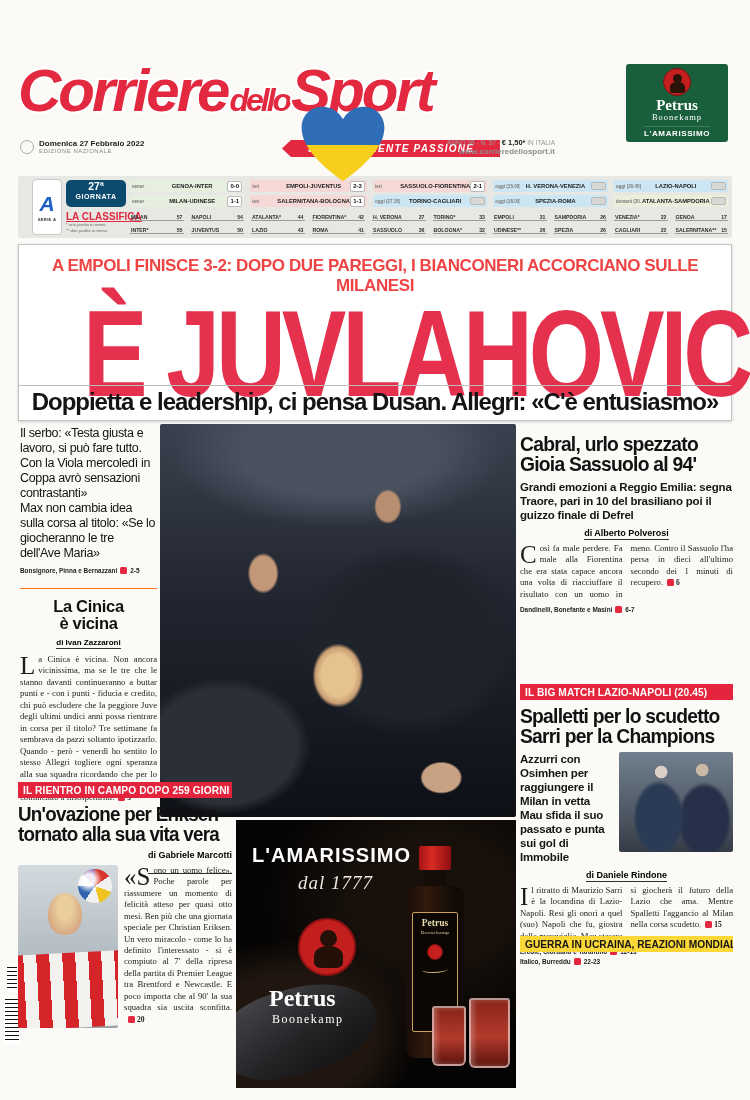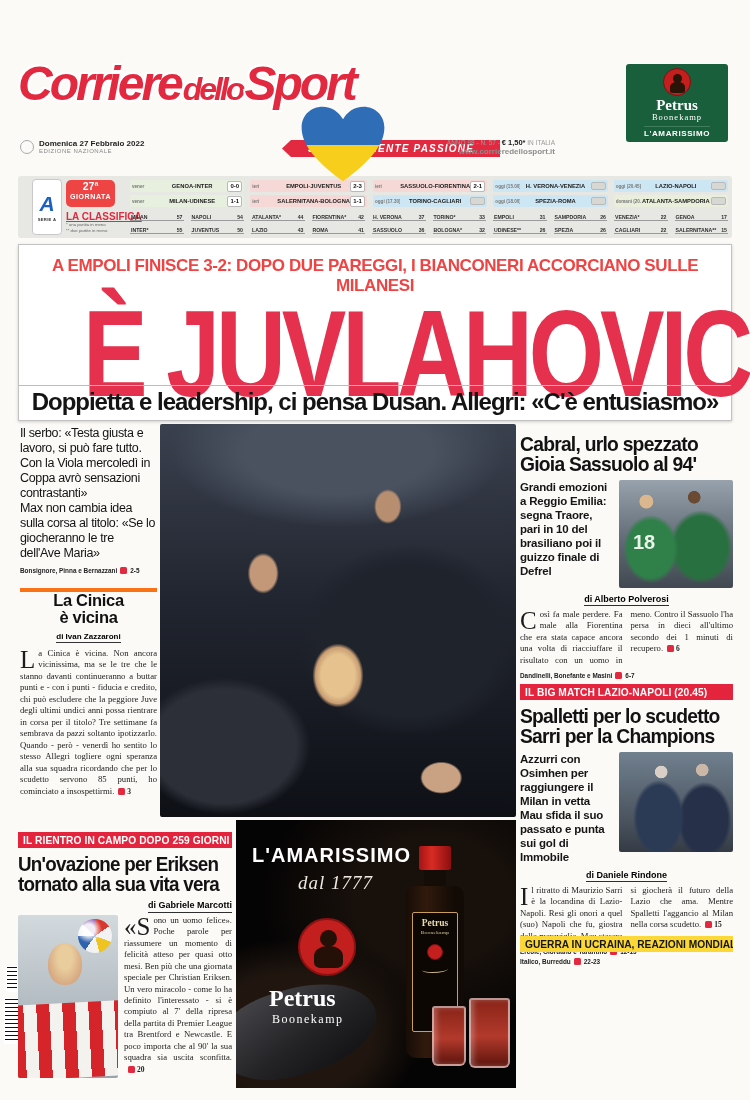--- a/index.html
+++ b/index.html
@@ -6,21 +6,21 @@
   html,body{background:#888}
   body{width:750px;height:1100px;font-family:"Liberation Sans",sans-serif}
   #page{position:relative;width:750px;height:1100px;background:#fbfaf7;overflow:hidden;margin:0 auto}
   .abs{position:absolute}
 
   
   #stadio{left:86px;top:40px;font-size:86px;font-weight:bold;letter-spacing:14px;
     color:transparent;-webkit-text-stroke:2.5px #d2cfc9;font-family:"Liberation Serif",serif;z-index:1}
   #logo{left:18px;top:56px;z-index:2;color:#e3293f;font-style:italic;font-weight:bold;white-space:nowrap;
     text-shadow:2px 0 #fff,-2px 0 #fff,0 2px #fff,0 -2px #fff,2px 2px #fff,-2px -2px #fff;letter-spacing:-3px}
-  #logo .l1,#logo .l3{font-size:48px}
+  #logo .l1,#logo .l3{font-size:60px}
   #logo .l2{font-size:32px;margin:0 2px}
   #dateblock{left:20px;top:139px;z-index:3;display:flex;gap:5px;align-items:flex-start}
   #dateblock .circ{width:14px;height:14px;border:1.5px solid #aaa;border-radius:50%;margin-top:1px}
   #dateblock .d1{font-size:8px;font-weight:bold;color:#222}
   #dateblock .d2{font-size:6px;color:#888;letter-spacing:.5px}
   #heart{left:296px;top:104px;z-index:4;width:94px;height:80px}
   #ribbon{left:282px;top:140px;z-index:3;width:218px;height:17px;background:#e3293f;color:#fff;
     font-size:10px;font-weight:bold;font-style:italic;letter-spacing:1.2px;text-align:center;line-height:17px;
     clip-path:polygon(9px 0,100% 0,100% 100%,9px 100%,0 50%)}
   #issue{left:385px;top:138px;width:170px;text-align:right;z-index:3}
@@ -35,21 +35,21 @@
   #petrus-top .b1{font-family:"Liberation Serif",serif;font-weight:bold;color:#fff;font-size:15px;line-height:1;margin-top:2px}
   #petrus-top .b2{font-family:"Liberation Serif",serif;color:#fff;font-size:8.5px;letter-spacing:1px;line-height:1}
   #petrus-top .b3{margin-top:4px;border-top:1px solid #3f7d5c;padding-top:2px;color:#fff;font-size:8px;font-weight:bold;letter-spacing:.6px}
 
   
   #scorebar{left:18px;top:176px;width:714px;height:62px;background:#e7e8e4;border-radius:3px}
   #seriea{position:absolute;left:14px;top:3px;width:30px;height:56px;background:#fff;border:1px solid #c9c9c9;border-radius:4px;
     display:flex;flex-direction:column;align-items:center;justify-content:center}
   #seriea .glyph{font-size:21px;font-weight:bold;font-style:italic;color:#1d5fc4;line-height:1}
   #seriea .lg{font-size:4.2px;font-weight:bold;color:#333;letter-spacing:.3px;margin-top:3px}
-  #badge{position:absolute;left:48px;top:4px;width:49px;height:27px;background:#ef4444;border-radius:5px;color:#fff;text-align:center}
+  #badge{position:absolute;left:48px;top:4px;width:60px;height:27px;background:#0c4a6e;border-radius:5px;color:#fff;text-align:center}
   #badge .r1{font-size:10.5px;font-weight:bold;line-height:13px}
   #badge .r2{font-size:7px;font-weight:bold;letter-spacing:.6px;line-height:8px}
   #classifica{position:absolute;left:48px;top:35px;font-size:10px;font-weight:bold;color:#e3293f;text-decoration:underline}
   #legend{position:absolute;left:48px;top:46px;font-size:4.3px;color:#666;line-height:1.45}
   #matches-grid{position:absolute;left:112px;top:4px;width:598px;display:grid;grid-auto-flow:column;
     grid-template-rows:12px 12px;grid-template-columns:repeat(5,1fr);gap:3px 6px}
   .match{display:flex;align-items:center;padding:0 2px;border-radius:2px}
   .match .day{width:25px;font-size:4.6px;font-weight:bold;color:#777;overflow:hidden;white-space:nowrap}
   .match .fx{flex:1;text-align:center;font-size:5.8px;font-weight:bold;color:#1b1b1b;white-space:nowrap}
   .match .sc{width:15px;text-align:center;background:#fff;border:.5px solid #b9b9b9;border-radius:2px;font-size:6px;font-weight:bold;color:#111;line-height:9px}
@@ -72,21 +72,21 @@
     font-size:24px;font-weight:bold;color:#141414;letter-spacing:-1px;line-height:31px;transform-origin:center;white-space:nowrap}
 
   
   #leftcol{left:20px;top:426px;width:137px}
   #quote{font-size:12.5px;font-weight:normal;line-height:1.2;letter-spacing:-.35px;color:#131313;white-space:pre-line}
   .credit{display:flex;align-items:center;gap:3px;font-size:6.4px;font-weight:bold;color:#222;margin-top:6px}
   .sq{display:inline-block;width:7px;height:7px;background:#e3293f;border-radius:1.5px;flex:none}
   .pgref{white-space:nowrap;margin-left:4px}
   .pgref .sq{vertical-align:-1px;margin-right:2px}
   .pgref b{font-size:7.5px}
-  #cinica{margin-top:14px;border-top:4px solid #f97316;}
+  #cinica{margin-top:14px;border-top:1px solid #f97316;padding-top:9px}
   #cinica h3{font-size:16.5px;line-height:1.03;text-align:center;color:#111;white-space:pre-line;letter-spacing:-.3px}
   #cinica .byl{display:block;text-align:center;font-size:8px;font-weight:bold;margin:6px 0 7px}
   #cinica .byl span{border-bottom:1px solid #333;padding-bottom:1px}
   .serif{font-family:"Liberation Serif","DejaVu Serif",serif}
   .bodytxt{font-size:8.7px;line-height:1.32;text-align:justify;color:#1c1c1c}
   .drop::first-letter{float:left;font-size:25px;line-height:19px;padding:2px 3px 0 0}
 
   
   .photo{border-radius:2px;overflow:hidden;position:relative}
   #main-photo{left:160px;top:424px;width:356px;height:393px;border-radius:2px;
@@ -144,24 +144,24 @@
   .deck{flex:1;font-size:11.5px;font-weight:bold;line-height:1.22;letter-spacing:-.2px;color:#151515}
   .byline{text-align:center;font-size:9px;font-weight:bold;margin:6px 0 5px}
   .byline span{border-bottom:1px solid #2e2e2e;padding-bottom:1px}
   .cols2{column-count:2;column-gap:8px}
   #fior{left:520px;top:428px}
   #bigmatch{left:520px;top:684px}
   #ukr{left:520px;top:936px}
   #ukr .h2{font-size:16px;letter-spacing:-.5px;line-height:1.04;margin:8px 0 0;flex:1}
 
   
-  #eriksen{left:18px;top:832px;width:214px}
+  #eriksen{left:18px;top:782px;width:214px}
   #eriksen .h2{font-size:20px;margin-top:7px}
   #eriksen .byl-r{text-align:right;font-size:9px;font-weight:bold;margin:1px 0 5px}
-  #eriksen .byl-r span{border-bottom:1px solid #2e2e2e;padding-bottom:2px}
+  #eriksen .byl-r span{border-bottom:1px solid #2e2e2e;padding-bottom:13px}
 
   
   #petrus-ad{left:236px;top:820px;width:280px;height:268px;background:
       radial-gradient(ellipse 160px 120px at 20% 80%,#20160f 0 50%,transparent 80%),
       radial-gradient(ellipse 200px 160px at 70% 30%,#17100b 0 40%,transparent 85%),#050404;overflow:hidden}
   #petrus-ad .hl{position:absolute;left:16px;top:24px;color:#fff;font-weight:bold;font-size:20px;letter-spacing:1px}
   #petrus-ad .since{position:absolute;left:62px;top:52px;color:#efe9df;font-family:"Liberation Serif",serif;
     font-style:italic;font-size:19px;letter-spacing:1px}
   #petrus-ad .circle{position:absolute;left:62px;top:98px;width:58px;height:58px;background:#c41f1f;border-radius:50%;border:2px solid #8c1212}
   #petrus-ad .circle .fig{position:absolute;left:20px;top:10px;width:17px;height:17px;background:#241006;border-radius:50%}
@@ -409,23 +409,20 @@
     </div>
   </div>
 
   <div class="abs" id="main-photo"></div>
 
   <div class="abs rcol" id="fior">
     <div class="h2">Cabral, urlo spezzato
 Gioia Sassuolo al 94'</div>
     <div class="row">
       <div class="deck">Grandi emozioni a Reggio Emilia: segna Traore, pari in 10 del brasiliano poi il guizzo finale di Defrel</div>
-      <div class="photo" id="fior-photo">
-          <span class="num">18</span>
-        </div>
     </div>
     <div class="byline"><span>di Alberto Polverosi</span></div>
     <p class="serif bodytxt cols2 drop"><span>Così fa male perdere. Fa male alla Fiorentina che era stata capace ancora una volta di riacciuffare il risultato con un uomo in meno. Contro il Sassuolo l'ha persa in dieci all'ultimo secondo dei 1 minuti di recupero.</span><span class="pgref"><i class="sq"></i><b>6</b></span></p>
     <div class="credit">
       <span>Dandinelli, Bonefante e Masini</span>
       <span class="sq"></span>
       <b>6-7</b>
     </div>
   </div>
 

